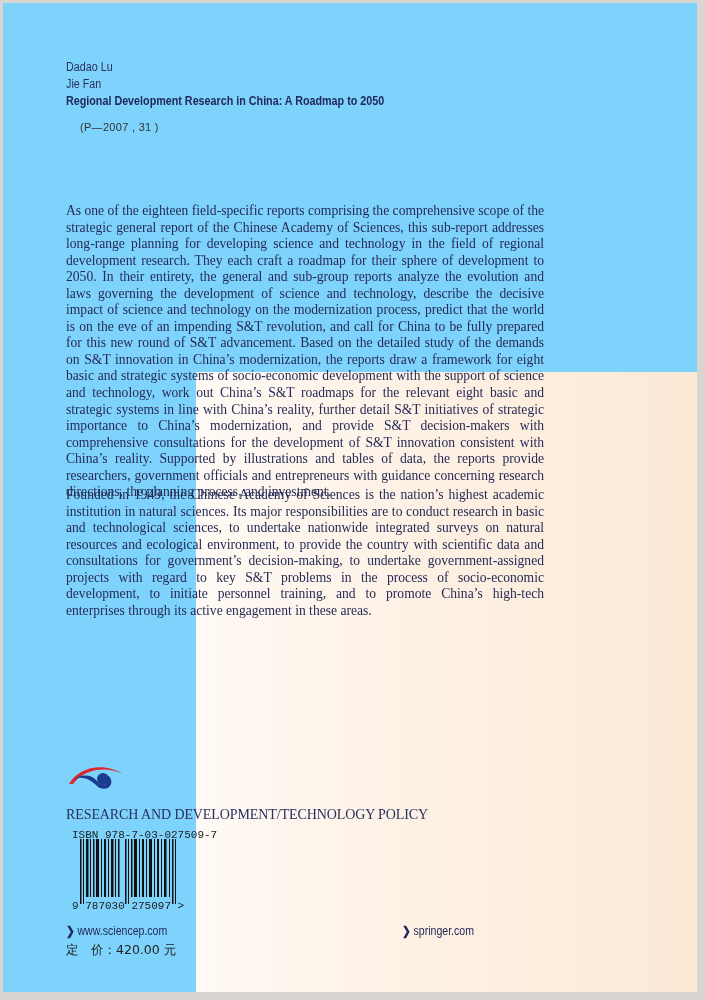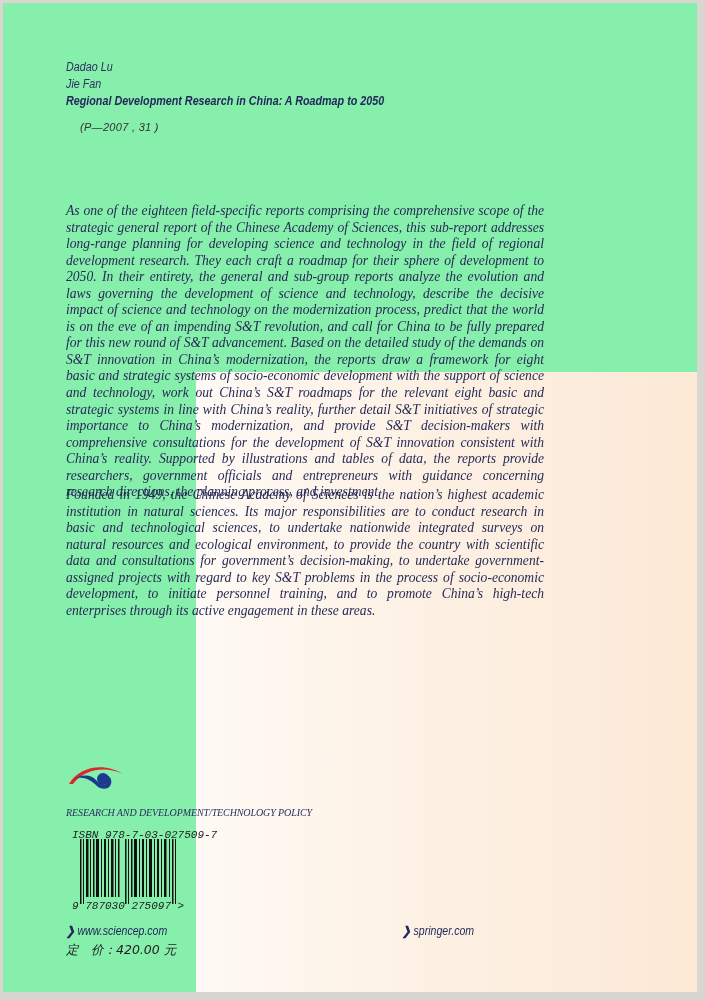--- a/index.html
+++ b/index.html
@@ -3,21 +3,21 @@
 <meta charset="utf-8">
 <style>
   html, body { margin: 0; padding: 0; }
   body {
     width: 705px; height: 1000px; position: relative; overflow: hidden;
     background: #d9d6d2;
     font-family: "Liberation Serif", serif;
   }
   .page {
     position: absolute; left: 3px; top: 3px; width: 694px; height: 989px;
-    background: #86efac; overflow: hidden; font-style: italic;
+    background: #7dd3fc; overflow: hidden;
   }
   .peach {
     position: absolute; left: 193px; top: 369px; right: 0; bottom: 0;
     background: linear-gradient(to right, #fffaf5 0%, #fdf1e4 45%, #fce9d6 100%);
   }
   .content { position: absolute; left: 0; top: 0; right: 0; bottom: 0; }
   .author {
     position: absolute; left: 63px;
     font-family: "Liberation Sans", sans-serif; font-size: 12.5px; color: #2b2f5e;
     transform: scaleX(0.86); transform-origin: left top; white-space: nowrap;
@@ -35,21 +35,21 @@
   .para {
     position: absolute; left: 63px; width: 478px;
     font-size: 13.6px; line-height: 16.55px; color: #262a55;
     text-align: justify; margin: 0;
   }
   .p1 { top: 200px; }
   .p2 { top: 484px; }
   .logo { position: absolute; left: 64px; top: 757px; width: 58px; height: 34px; }
   .series {
     position: absolute; left: 63px; top: 804px;
-    font-size: 10px; color: #2b2f5e; letter-spacing: -0.1px; white-space: nowrap;
+    font-size: 14px; color: #2b2f5e; letter-spacing: -0.1px; white-space: nowrap;
   }
   .isbn-text {
     position: absolute; left: 69px; top: 826px;
     font-family: "Liberation Mono", monospace; font-size: 11px; color: #222; white-space: nowrap;
   }
   .barcode { position: absolute; left: 77px; top: 836px; width: 98px; height: 65px; }
   .barcode-digits {
     position: absolute; left: 69px; top: 897px;
     font-family: "Liberation Mono", monospace; font-size: 11px; color: #222; white-space: nowrap;
   }

